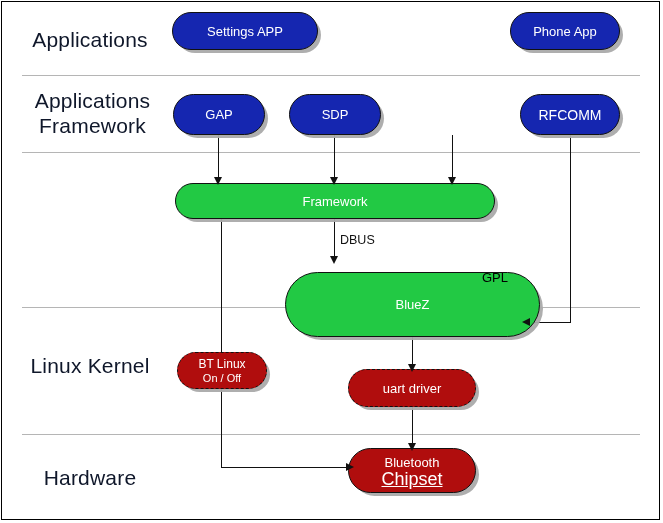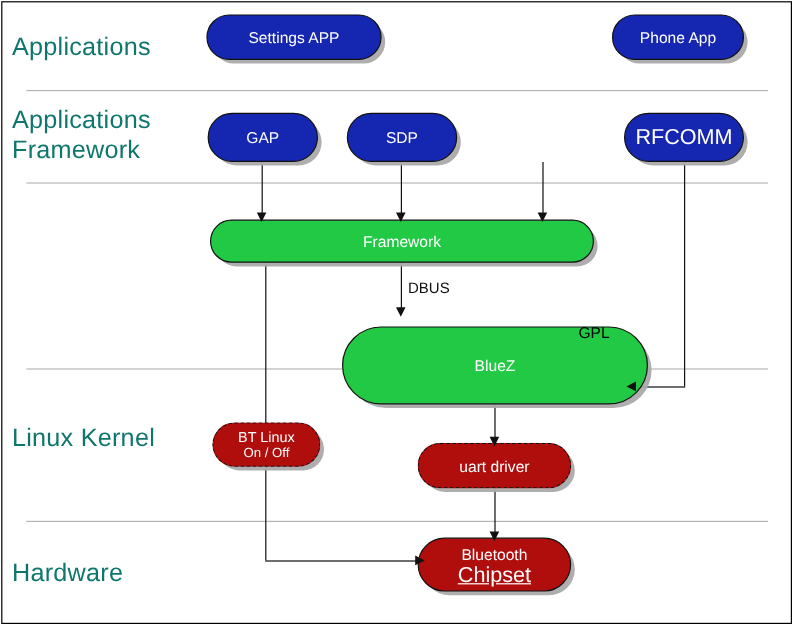--- a/index.html
+++ b/index.html
@@ -18,23 +18,24 @@
   }
   
   .divider{
     position:absolute;
     height:0;
     border-top:1px solid #b5b5b5;
   }
   
   .layer-label{
     position:absolute;
-    color:#0f766e;
+    color:#0f172a;
     font-size:21px;
     line-height:25px;
+    text-align:center;
     white-space:pre-line;
     letter-spacing:.2px;
   }
   
   .node{
     position:absolute;
     box-sizing:border-box;
     border-radius:999px;
     display:flex;
     flex-direction:column;
@@ -165,21 +166,21 @@
   <div class="node blue" style="left:173px;top:94px;width:92px;height:41px;">
     <span class="l1" style="font-size:13px;">GAP</span>
   </div>
 
   <div class="node blue" style="left:289px;top:94px;width:92px;height:41px;">
     <span class="l1" style="font-size:13px;">SDP</span>
   </div>
 
 
   <div class="node blue" style="left:520px;top:94px;width:100px;height:41px;">
-    <span class="l1" style="font-size:18px;">RFCOMM</span>
+    <span class="l1" style="font-size:14px;">RFCOMM</span>
   </div>
 
   <div class="node green" style="left:175px;top:183px;width:320px;height:36px;">
     <span class="l1" style="font-size:13px;">Framework</span>
   </div>
 
   <div class="node green" style="left:285px;top:272px;width:255px;height:65px;">
     <span class="l1" style="font-size:13px;">BlueZ</span>
   </div>
   <div class="tag" style="left:482px;top:270px;">GPL</div>

